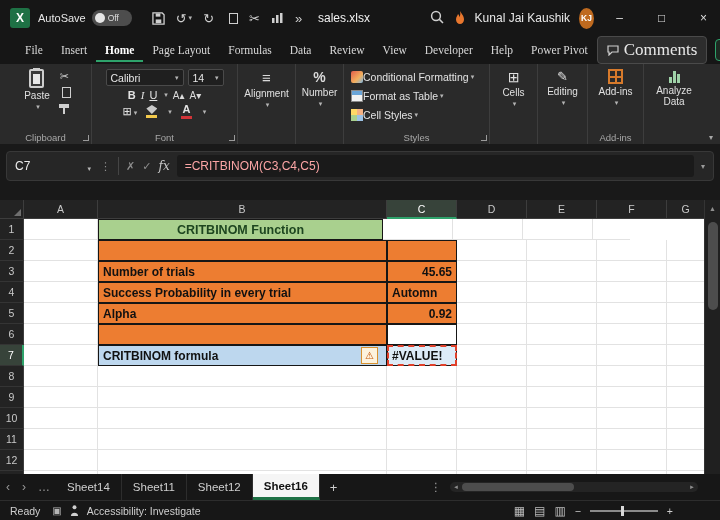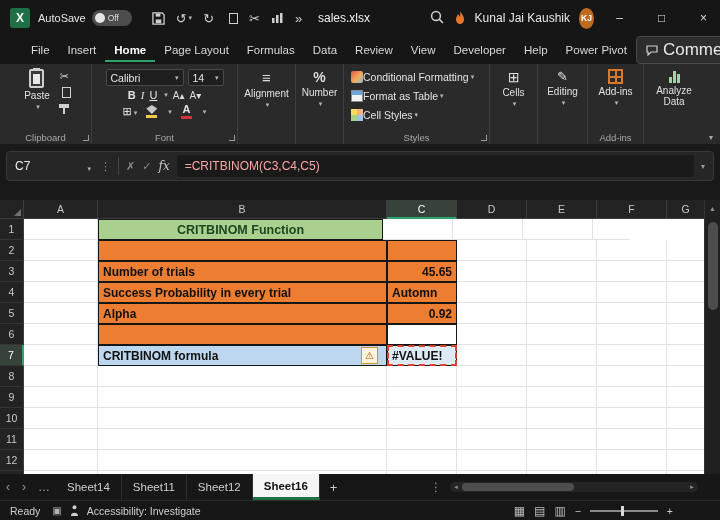--- a/index.html
+++ b/index.html
@@ -18,21 +18,21 @@
 .doc-title{position:absolute;left:318px;top:0;height:36px;display:flex;align-items:center;font-size:12px;color:#f2f2f2;}
 .search-ic{position:absolute;left:430px;top:10px;}
 .tb-right{position:absolute;right:0;top:0;height:36px;display:flex;align-items:center;gap:9px;}
 .uname{font-size:12px;color:#e8e8e8;}
 .avatar{width:15px;height:21px;border-radius:50%;background:#BF6A1F;color:#fff;font-size:8.5px;font-weight:bold;display:flex;align-items:center;justify-content:center;}
 .winbtn{width:33px;height:36px;display:flex;align-items:center;justify-content:center;color:#ddd;font-size:12px;}
 .icon-copy{width:9px;height:11px;border:1px solid #cfcfcf;position:relative;margin-left:4px;display:inline-block;}
 .icon-copy::before{content:"";position:absolute;left:-4px;top:-3px;width:9px;height:11px;border:1px solid #9a9a9a;background:#161616;z-index:-1;}
 
 
-.menubar{position:absolute;top:36px;left:0;width:720px;height:28px;background:#161616;display:flex;align-items:center;color:#d9d9d9;font-size:11.5px;padding-left:22px;}
+.menubar{position:absolute;top:36px;left:0;width:720px;height:28px;background:#161616;display:flex;align-items:center;color:#d9d9d9;font-size:11.5px;padding-left:16px;font-family:Liberation Serif, serif;}
 .mtab{padding:6px 9px 4px;border-bottom:2px solid transparent;white-space:nowrap;}
 .mtab.active{color:#fff;font-weight:bold;border-bottom:2px solid #2EA36B;}
 .mb-right{margin-left:auto;display:flex;align-items:center;gap:8px;margin-right:8px;}
 .comments-btn{display:flex;align-items:center;gap:5px;background:#2d2d2d;border:1px solid #4a4a4a;border-radius:4px;padding:3px 9px;color:#e8e8e8;font-size:17px;}
 .share-btn{display:flex;align-items:center;justify-content:center;width:26px;height:22px;border:1px solid #2EA36B;border-radius:4px;background:#1d2a22;}
 
 
 .ribbon{position:absolute;top:64px;left:0;width:720px;height:80px;background:#2a2a2a;display:flex;color:#e3e3e3;}
 .rg{position:relative;height:100%;border-right:1px solid #3d3d3d;display:flex;flex-direction:column;align-items:center;padding:3px 3px 13px;flex-shrink:0;}
 .rg-label{position:absolute;bottom:1px;left:0;right:0;text-align:center;font-size:9.5px;color:#a8a8a8;}

